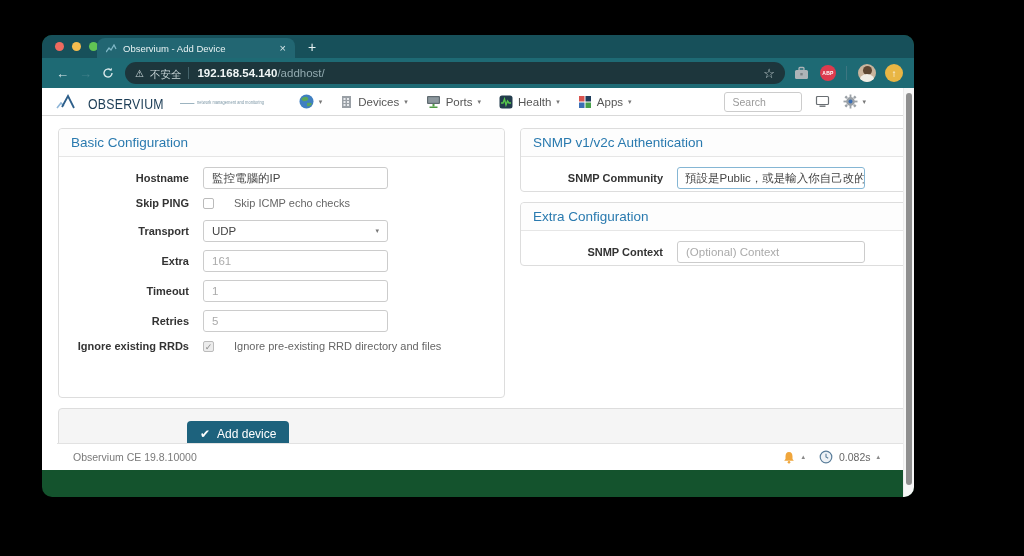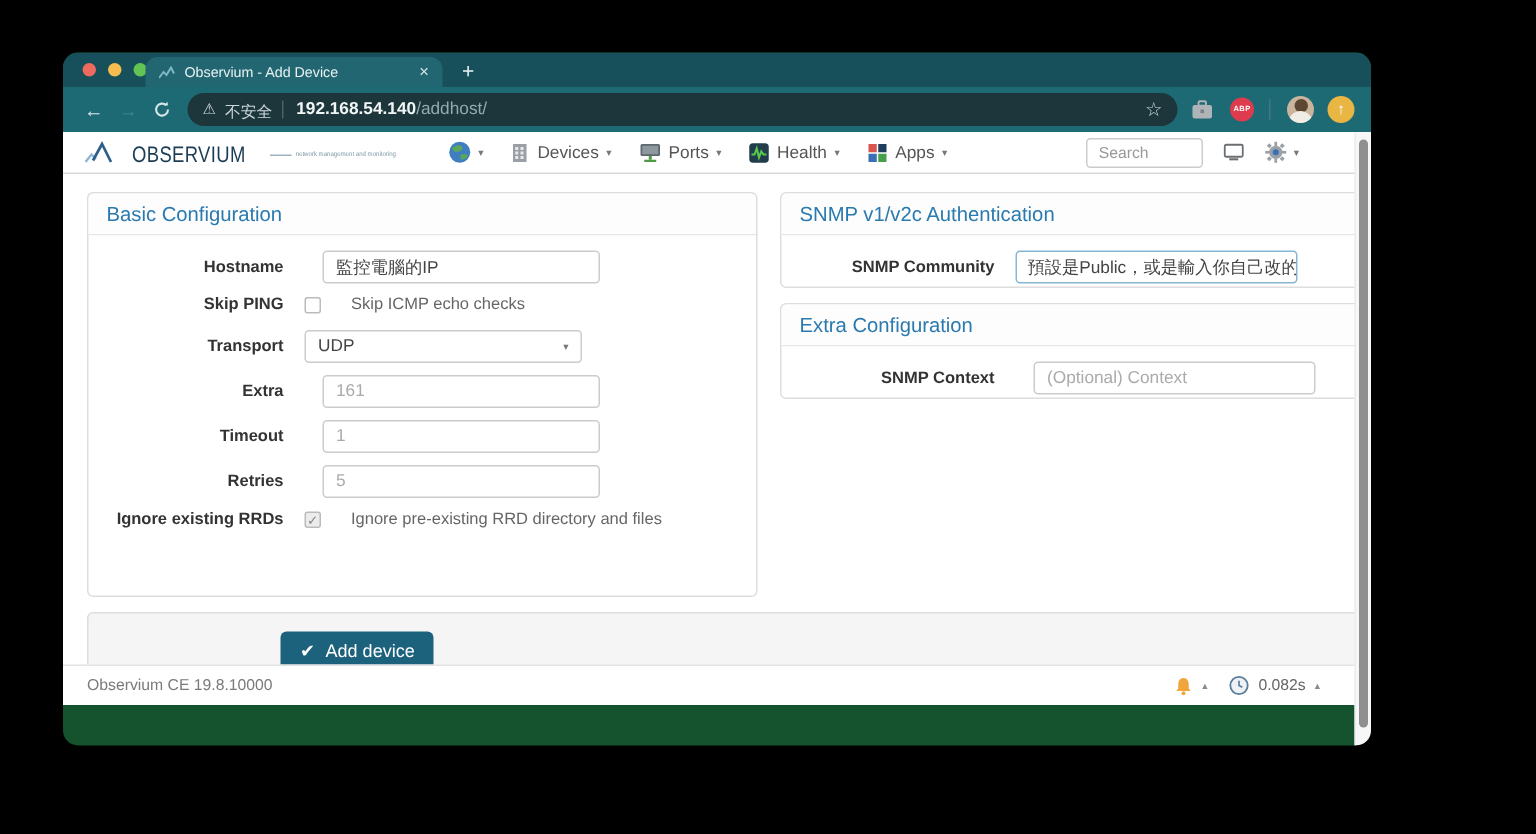--- a/index.html
+++ b/index.html
@@ -64,41 +64,41 @@
     background:#fdfdfd;border-radius:4px 4px 0 0;}
   .panel-b{padding:10px 12px 6px;}
   .p-basic{left:16px;top:12px;width:447px;height:270px;}
   .p-snmp{left:478px;top:12px;width:455px;height:64px;}
   .p-extra{left:478px;top:86px;width:455px;height:64px;}
 
   .frow{display:flex;align-items:center;margin-bottom:8px;}
   .flabel{width:118px;min-width:118px;text-align:right;margin-right:14px;font-size:11px;
     font-weight:bold;color:#333;}
   .tinput{width:185px;height:22px;border:1px solid #ccc;border-radius:3px;font-size:11.5px;
-    padding:0 8px;color:#444;outline:none;font-family:inherit;margin-left:12px;}
+    padding:0 8px;color:#444;outline:none;font-family:inherit;}
   .tinput::placeholder{color:#aaa;}
   .fselect{width:185px;height:22px;border:1px solid #ccc;border-radius:3px;font-size:11.5px;
     color:#444;display:flex;align-items:center;padding:0 8px;position:relative;background:#fff;}
   .fselect .caret{position:absolute;right:8px;}
   .cbrow{margin-bottom:11px;}
   .cb{width:11px;height:11px;border:1px solid #bbb;border-radius:2px;background:#fff;display:inline-block;}
   .cb.checked{background:#ececec;color:#8a8a8a;font-size:9px;line-height:11px;text-align:center;}
   .cblabel{font-size:11px;color:#666;margin-left:20px;}
 
   .wide-label{width:130px;min-width:130px;}
   .fakeinput{width:188px;height:22px;border:1px solid #85b6d4;border-radius:3px;font-size:11.5px;
     color:#444;display:flex;align-items:center;padding:0 7px;white-space:nowrap;overflow:hidden;}
   .cursor{display:inline-block;width:1px;height:13px;background:#333;margin-left:1px;}
 
   .submitbar{left:16px;top:292px;width:917px;height:52px;background:#f5f5f5;border:1px solid #ddd;
     border-radius:4px;position:absolute;display:flex;align-items:center;padding-left:128px;}
   .btn-add{background:#1d627d;color:#fff;border:none;border-radius:4px;height:26px;padding:0 13px;
     font-size:12px;display:flex;align-items:center;gap:7px;font-family:inherit;}
 
-  .footer{position:absolute;left:0;right:0;bottom:0;height:27px;border-top:1px solid #e2e2e2;
+  .footer{position:absolute;left:15px;right:0;bottom:0;height:27px;border-top:1px solid #e2e2e2;
     background:#fff;display:flex;align-items:center;padding:0 20px 0 16px;font-size:10.5px;color:#7a7a7a;gap:12px;}
   .foot-right{margin-left:auto;display:flex;align-items:center;gap:6px;padding-right:14px;}
   .ucaret{font-size:7px;color:#8a8a8a;}
   .timing{font-size:10.5px;color:#666;}
 
   .sb-track{position:absolute;right:0;top:53px;width:11px;height:409px;background:#f7f7f7;
     border-left:1px solid #ececec;z-index:40;}
   .sb-thumb{position:absolute;right:2px;top:5px;width:6px;height:392px;background:#8f8f8f;border-radius:3px;}
 </style>
 </head>

